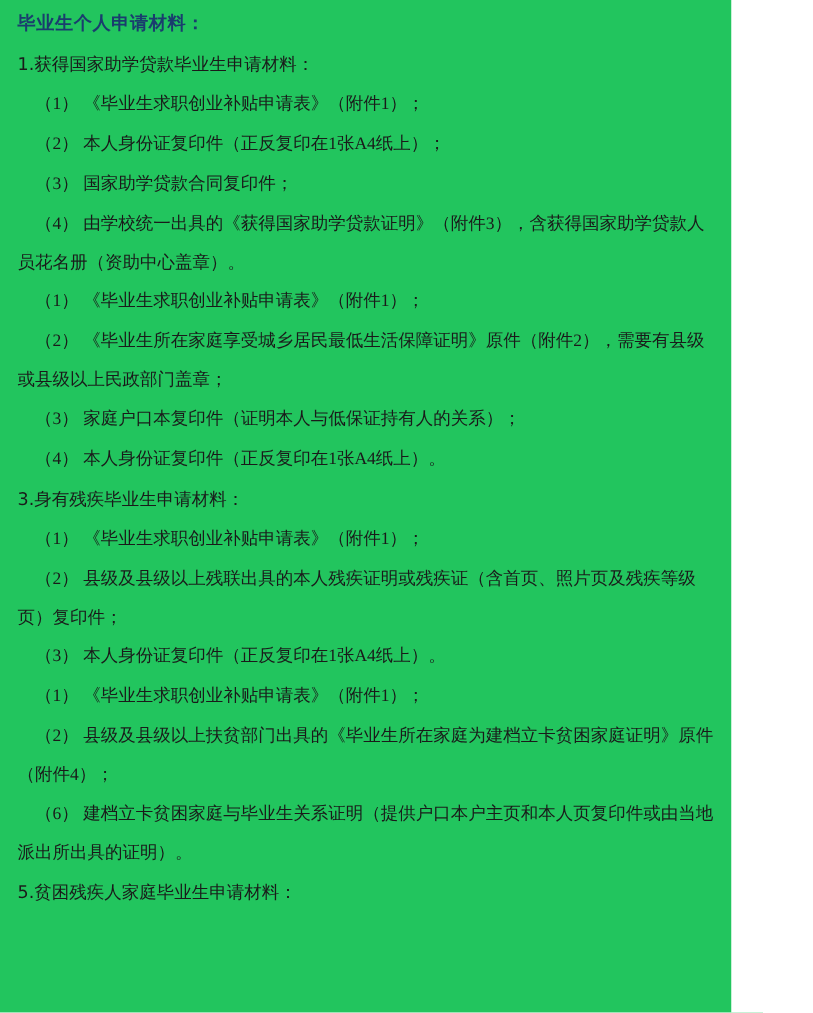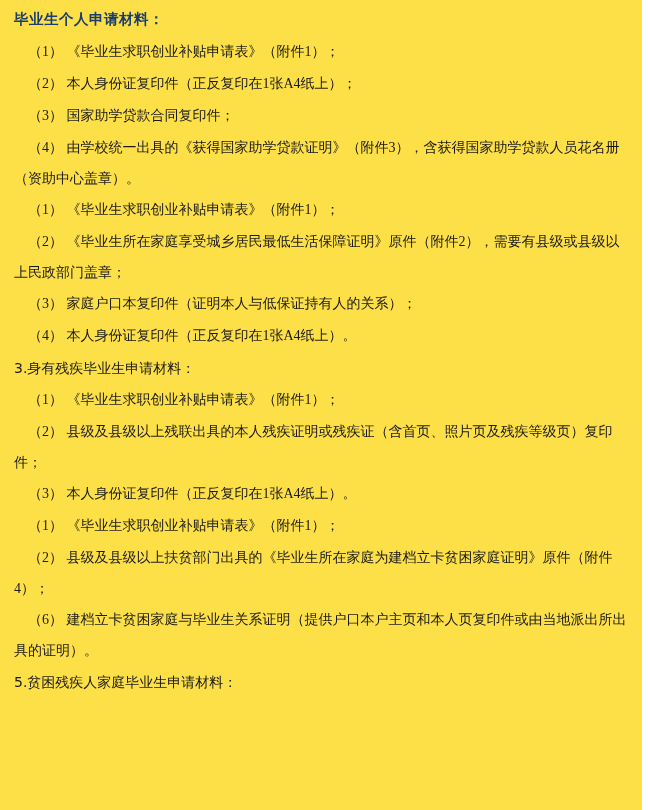--- a/index.html
+++ b/index.html
@@ -7,25 +7,25 @@
     padding: 0;
     background: #ffffff;
   }
   body {
     width: 650px;
     height: 810px;
     overflow: hidden;
     font-family: "DejaVu Sans", "Liberation Sans", sans-serif;
   }
   .page {
-    width: 642px;
+    width: 585px;
     height: 810px;
     box-sizing: border-box;
     padding: 8px 14px 0 14px;
-    background: #fde047;
+    background: #22c55e;
     position: relative;
   }
   .doc-title {
     font-size: 14.5px;
     font-weight: bold;
     color: #1a3d6e;
     letter-spacing: 0.5px;
     line-height: 22px;
     margin: 0 0 6px 0;
   }
@@ -51,20 +51,21 @@
   .nowrap {
     white-space: nowrap;
   }
 </style>
 </head>
 <body>
 
 <div class="page">
   <div class="doc-title">毕业生个人申请材料：</div>
 
+  <div class="section-heading nowrap">1.获得国家助学贷款毕业生申请材料：</div>
   <div class="item-line nowrap">（1） 《毕业生求职创业补贴申请表》（附件1）；</div>
   <div class="item-line nowrap">（2） 本人身份证复印件（正反复印在1张A4纸上）；</div>
   <div class="item-line nowrap">（3） 国家助学贷款合同复印件；</div>
   <div class="item-line wrap">（4） 由学校统一出具的《获得国家助学贷款证明》（附件3），含获得国家助学贷款人员花名册（资助中心盖章）。</div>
 
   <div class="item-line nowrap">（1） 《毕业生求职创业补贴申请表》（附件1）；</div>
   <div class="item-line wrap">（2） 《毕业生所在家庭享受城乡居民最低生活保障证明》原件（附件2），需要有县级或县级以上民政部门盖章；</div>
   <div class="item-line nowrap">（3） 家庭户口本复印件（证明本人与低保证持有人的关系）；</div>
   <div class="item-line nowrap">（4） 本人身份证复印件（正反复印在1张A4纸上）。</div>
 

